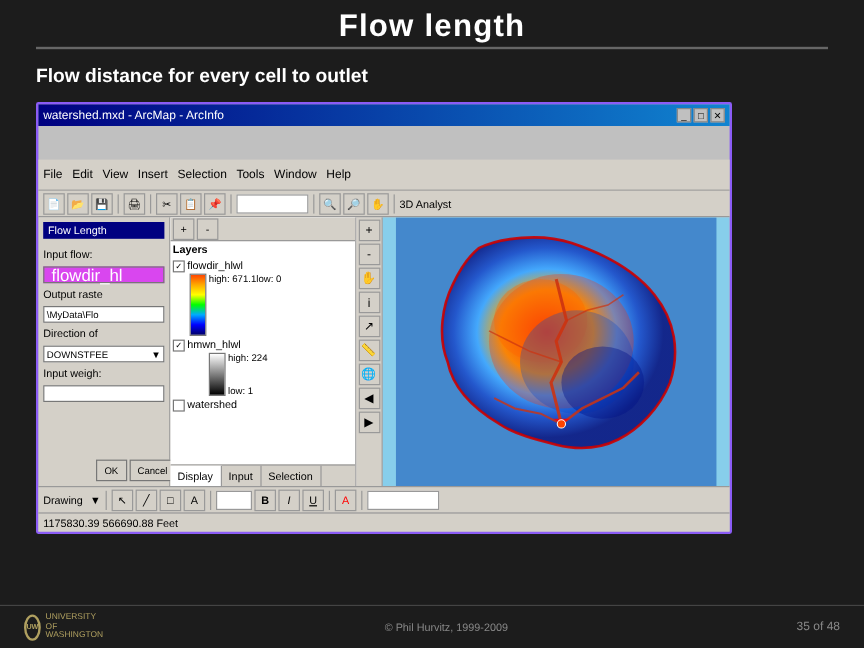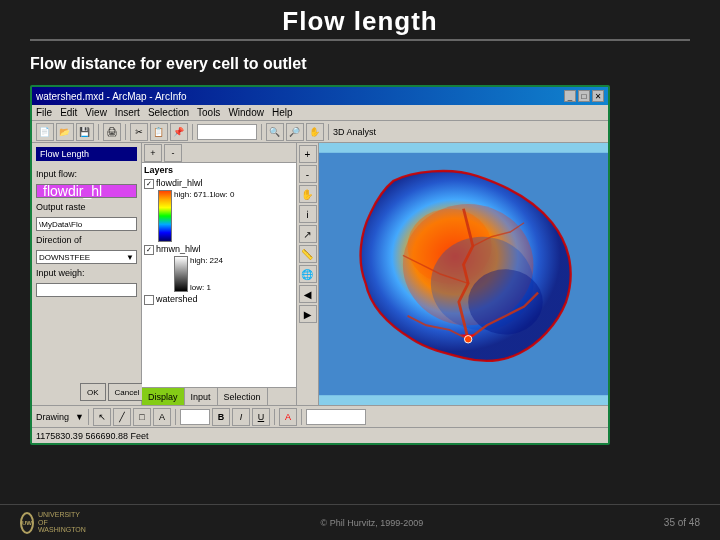--- a/index.html
+++ b/index.html
@@ -52,21 +52,21 @@
       flex: 1;
       display: flex;
       align-items: flex-start;
       padding: 4px 30px 4px 30px;
       gap: 10px;
     }
 
     
     .arcmap-window {
       background: #c0c0c0;
-      border: 2px solid #15803d;
+      border: 2px solid #8b5cf6;
       border-radius: 2px;
       width: 580px;
       height: 360px;
       position: relative;
       display: flex;
       flex-direction: column;
       flex-shrink: 0;
     }
 
     .arcmap-titlebar {
@@ -99,22 +99,23 @@
     }
 
     .arcmap-menubar {
       background: #d4d0c8;
       display: flex;
       gap: 8px;
       padding: 1px 4px;
       font-size: 10px;
       color: #000;
       border-bottom: 1px solid #999;
-      height: 16px;
-      align-items: center;
+      height: 26px;
+      align-items: center;
+      margin-top: 28px;
     }
 
     .arcmap-toolbar {
       background: #d4d0c8;
       display: flex;
       align-items: center;
       padding: 1px 4px;
       border-bottom: 1px solid #999;
       height: 22px;
       gap: 2px;
@@ -297,21 +298,21 @@
     .toc-tab {
       font-size: 9px;
       padding: 2px 6px;
       border-right: 1px solid #999;
       cursor: pointer;
       display: flex;
       align-items: center;
     }
 
     .toc-tab.active {
-      background: #84cc16;
+      background: #ffffff;
     }
 
     
     .nav-buttons {
       width: 22px;
       background: #d4d0c8;
       border-right: 1px solid #999;
       display: flex;
       flex-direction: column;
       align-items: center;

